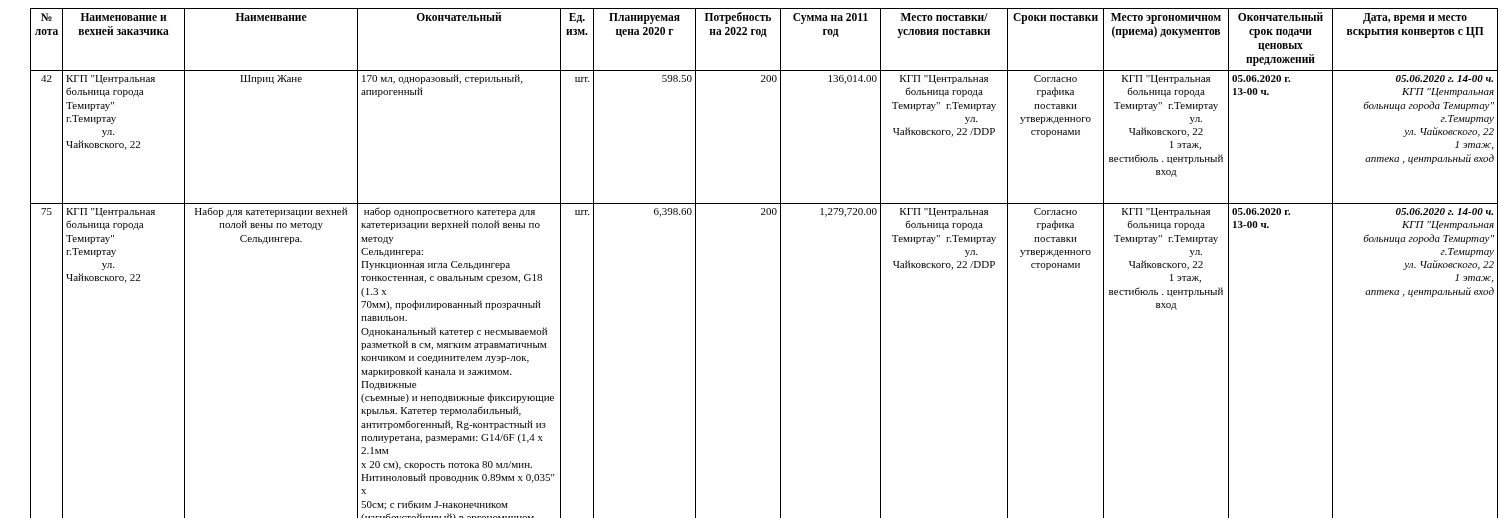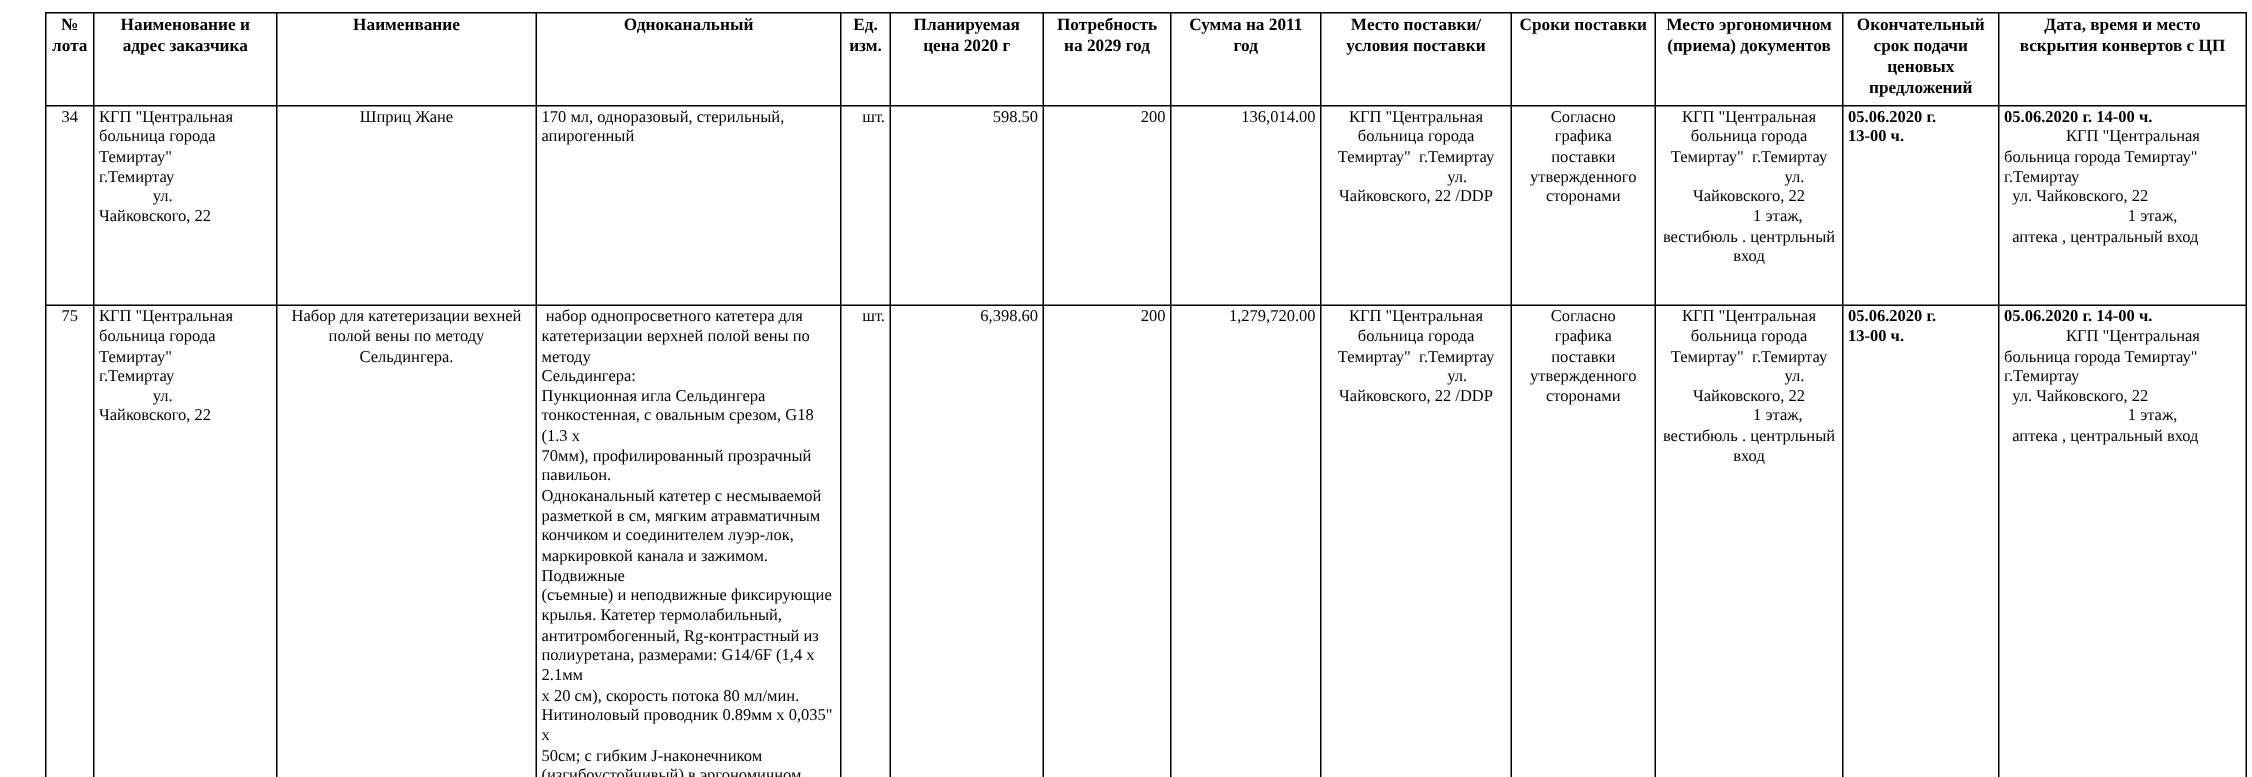--- a/index.html
+++ b/index.html
@@ -39,21 +39,21 @@
   tr.row-75   { height: 303px; }
 
   .c-lot      { text-align: center; }
   .c-customer { text-align: left; white-space: pre-wrap; }
   .c-name     { text-align: center; white-space: pre-wrap; }
   .c-spec     { text-align: left; white-space: pre-wrap; font-size: 9.5px; line-height: 12.3px; }
   .c-unit     { text-align: right; }
   .c-num      { text-align: right; padding-right: 8px; }
   .c-center   { text-align: center; white-space: pre-wrap; }
   .c-deadline { text-align: left; white-space: pre-wrap; font-weight: bold; }
-  .c-open     { text-align: left; white-space: pre-wrap; }
+  .c-open     { text-align: right; white-space: pre-wrap; font-style: italic; }
   .open-dt    { font-weight: bold; }
 </style>
 </head>
 <body>
 
 <table class="lots">
   <colgroup>
     <col style="width:32px">
       <col style="width:122px">
       <col style="width:173px">
@@ -65,36 +65,36 @@
       <col style="width:127px">
     <col style="width:96px">
       <col style="width:125px">
       <col style="width:104px">
     <col style="width:165px">
   </colgroup>
 
   <tbody>
       <tr class="hdr">
     <th>№ лота</th>
-    <th>Наименование и адрес заказчика</th>
+    <th>Наименование и вехней заказчика</th>
     <th>Наименвание</th>
-    <th>Одноканальный</th>
+    <th>Окончательный</th>
     <th>Ед. изм.</th>
     <th>Планируемая цена 2020 г</th>
-    <th>Потребность на 2029 год</th>
+    <th>Потребность на 2022 год</th>
     <th>Сумма на 2011 год</th>
     <th>Место поставки/условия поставки</th>
     <th>Сроки поставки</th>
     <th>Место эргономичном (приема) документов</th>
     <th>Окончательный срок подачи ценовых предложений</th>
     <th>Дата, время и место вскрытия конвертов с ЦП</th>
   </tr>
 
   <tr class="row-74">
-    <td class="c-lot">34</td>
+    <td class="c-lot">42</td>
     <td class="c-customer">КГП "Центральная
 больница города
 Темиртау"
 г.Темиртау
              ул.
 Чайковского, 22</td>
     <td class="c-name">Шприц Жане</td>
     <td class="c-spec">170 мл, одноразовый, стерильный,
 апирогенный</td>
     <td class="c-unit">шт.</td>

